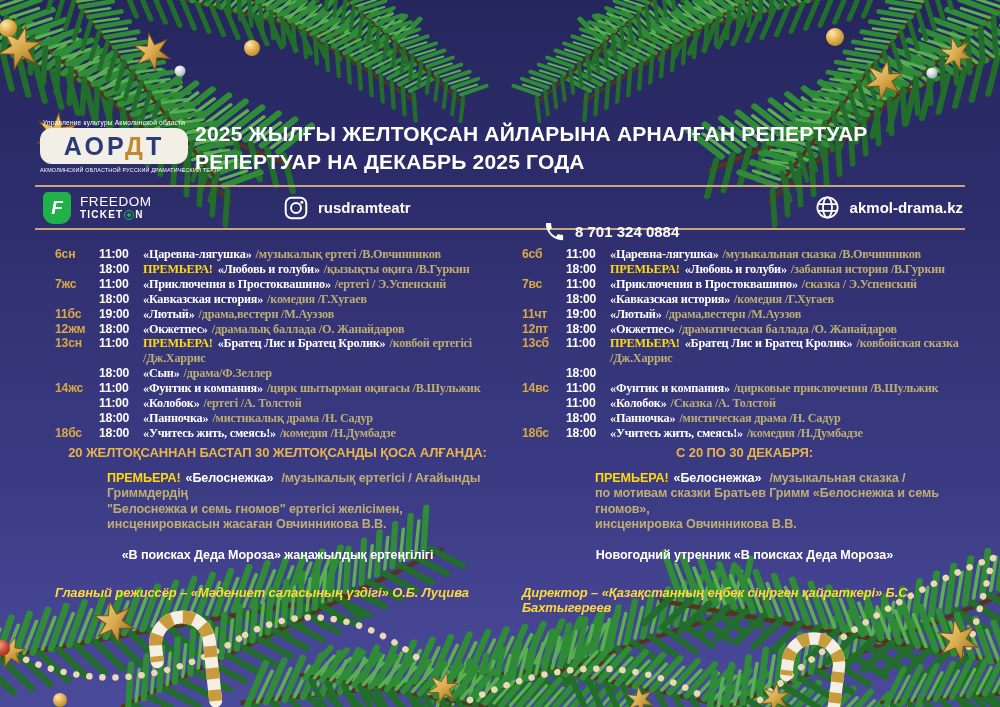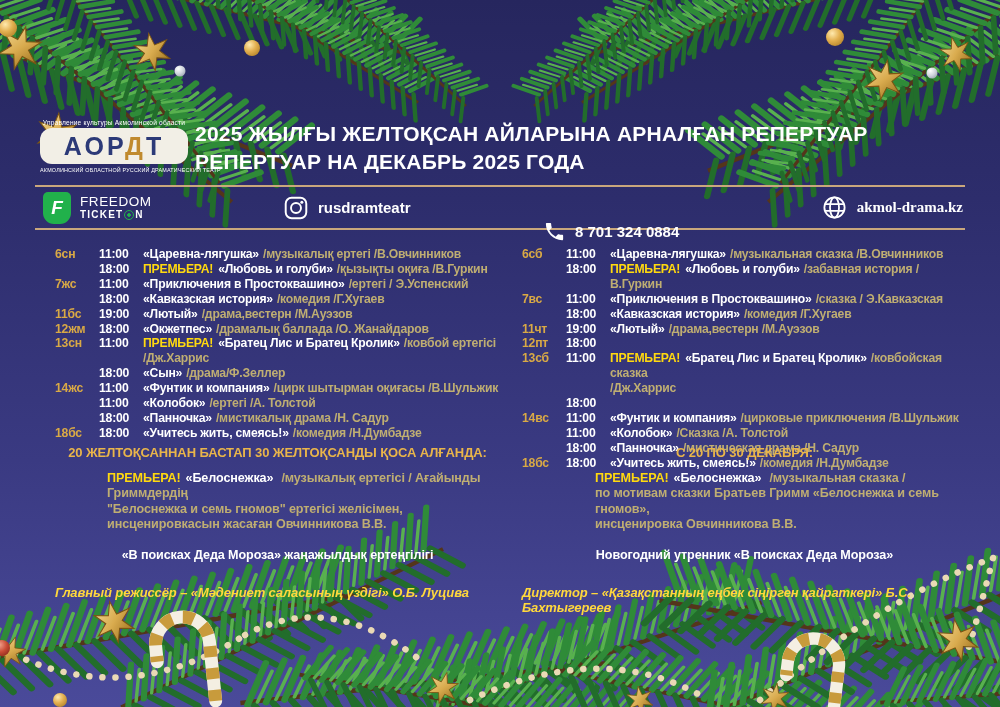--- a/index.html
+++ b/index.html
@@ -26,30 +26,30 @@
   .ticketon{left:8px;}
   .shield{width:28px;height:32px;background:#21b14b;border-radius:5px 5px 11px 11px;
     display:flex;align-items:center;justify-content:center;color:#fff;font-weight:bold;font-size:19px;font-style:italic;}
   .tk-text{line-height:1;}
   .tk-top{font-weight:normal;font-size:13.5px;letter-spacing:.6px;}
   .tk-bottom{font-weight:bold;font-size:10px;letter-spacing:1.2px;margin-top:2px;display:flex;align-items:center;}
   .o-dot{display:inline-block;width:8px;height:8px;border-radius:50%;border:1.5px solid #21b14b;margin:0 1px;
     background:radial-gradient(circle,#21b14b 1.5px,transparent 2px);}
   .ig{left:248px;}
   .phone{left:508px;margin-top:24px;}
-  .site{right:2px;font-family:Liberation Serif, serif;}
+  .site{right:2px;}
   .contact-label{font-weight:bold;font-size:15px;}
 
   
   .schedule{position:absolute;left:55px;right:33px;top:247px;display:flex;gap:22px;}
   .col{flex:1;min-width:0;}
   .row{display:flex;font-size:12.2px;line-height:14.9px;letter-spacing:-0.2px;font-weight:bold;}
   .day{width:44px;color:#d9a945;flex:none;}
   .time{width:44px;color:#fff;flex:none;}
-  .text{flex:1;white-space:pre-line;color:#fff;}
+  .text{flex:1;white-space:pre-line;color:#fff;font-family:Liberation Serif, serif;}
   .premiere{color:#ffd90f;}
   .premiere:not(:empty){margin-right:5px;}
   .show-title{color:#fff;}
   .desc{color:#bfae72;margin-left:4px;}
 
   
   .premieres{position:absolute;left:55px;right:33px;top:445px;display:flex;gap:22px;}
   .pcol{flex:1;min-width:0;font-size:12.6px;letter-spacing:-0.1px;}
   .p-heading{text-align:center;color:#e9b54a;font-weight:bold;font-size:13px;}
   .p-body{margin-top:11px;padding-left:52px;white-space:pre-line;font-weight:bold;line-height:15.4px;color:#bfae72;}
@@ -309,38 +309,39 @@
 
   <div class="row">
             <span class="day"></span>
             <span class="time">18:00</span>
             <span class="text"><span class="premiere">ПРЕМЬЕРА!</span><span class="show-title">«Любовь и голуби»</span><span class="desc">/забавная история /В.Гуркин</span></span>
           </div>
 
   <div class="row">
             <span class="day">7вс</span>
             <span class="time">11:00</span>
-            <span class="text"><span class="premiere"></span><span class="show-title">«Приключения в Простоквашино»</span><span class="desc">/сказка / Э.Кавказская</span></span>
+            <span class="text"><span class="premiere"></span><span class="show-title">«Приключения в Простоквашино»</span><span class="desc">/сказка / Э.Успенский</span></span>
           </div>
 
   <div class="row">
             <span class="day"></span>
             <span class="time">18:00</span>
             <span class="text"><span class="premiere"></span><span class="show-title">«Кавказская история»</span><span class="desc">/комедия /Г.Хугаев</span></span>
           </div>
 
   <div class="row">
             <span class="day">11чт</span>
             <span class="time">19:00</span>
             <span class="text"><span class="premiere"></span><span class="show-title">«Лютый»</span><span class="desc">/драма,вестерн /М.Ауэзов</span></span>
           </div>
 
   <div class="row">
             <span class="day">12пт</span>
             <span class="time">18:00</span>
+            <span class="text"><span class="premiere"></span><span class="show-title">«Окжетпес»</span><span class="desc">/драматическая баллада /О. Жанайдаров</span></span>
           </div>
 
   <div class="row">
             <span class="day">13сб</span>
             <span class="time">11:00</span>
             <span class="text"><span class="premiere">ПРЕМЬЕРА!</span><span class="show-title">«Братец Лис и Братец Кролик»</span><span class="desc">/ковбойская сказка
 /Дж.Харрис</span></span>
           </div>
 
   <div class="row">

